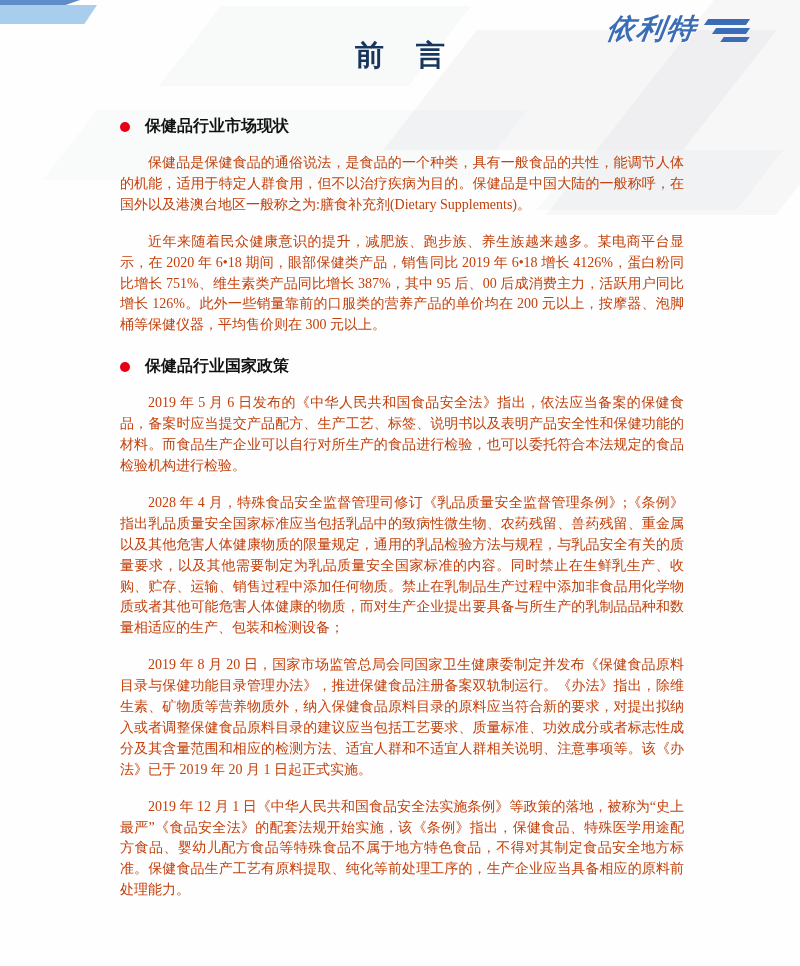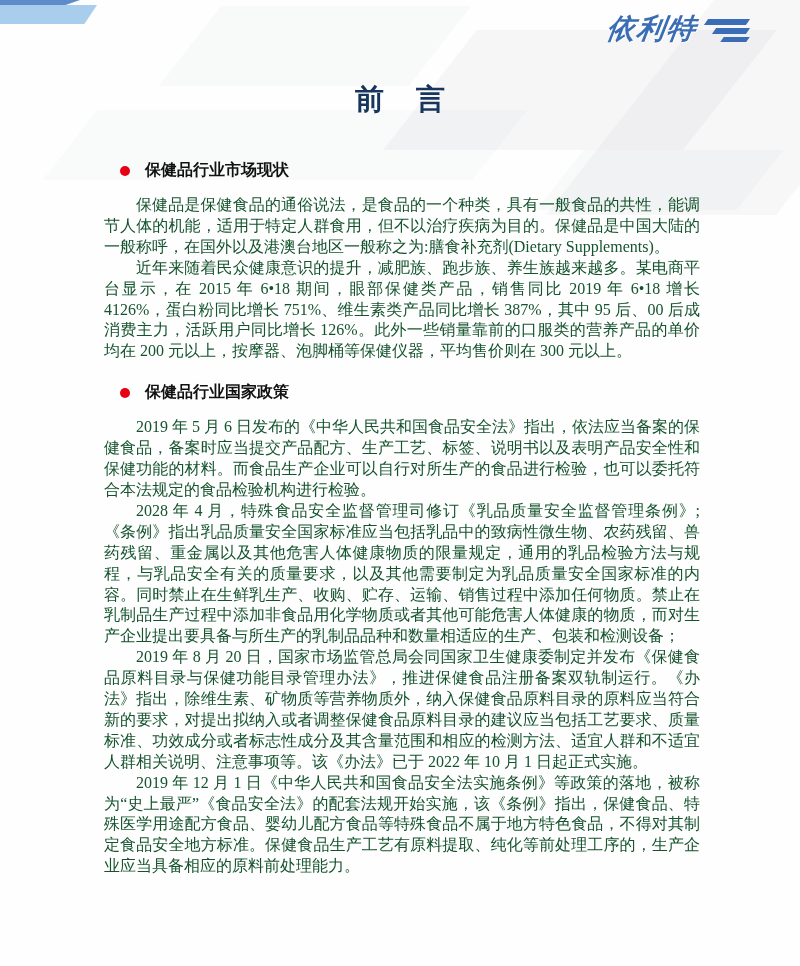--- a/index.html
+++ b/index.html
@@ -57,21 +57,21 @@
   .logo-stripes i {
     display: block; background: #3a6db5; transform: skewX(-35deg);
   }
   .logo-stripes i:nth-child(1) { width: 42px; height: 6px; }
   .logo-stripes i:nth-child(2) { width: 34px; height: 6px; }
   .logo-stripes i:nth-child(3) { width: 26px; height: 5px; }
 
   
   .title {
     position: relative;
-    margin: 0; padding-top: 80px;
+    margin: 0; padding-top: 36px;
     text-align: center;
     font-family: "Liberation Sans", "DejaVu Sans", sans-serif;
     font-size: 29px; font-weight: bold;
     color: #17365d;
     letter-spacing: 12px; text-indent: 12px;
   }
 
   
   .content { position: relative; margin-top: 40px; padding: 0 100px 0 104px; }
 
@@ -82,24 +82,24 @@
     margin: 0 0 14px 16px;
     font-family: "Liberation Sans", "DejaVu Sans", sans-serif;
     font-size: 16px; font-weight: bold; color: #111;
   }
   .bullet {
     width: 10px; height: 10px; border-radius: 50%;
     background: #e60012; flex: 0 0 auto;
   }
 
   .para {
-    margin: 0;
-    font-size: 16px;
+    margin: 16px;
+    font-size: 14px;
     line-height: 20.9px;
-    color: #14532d;
+    color: #c2410c;
     text-align: justify;
     text-indent: 2em;
   }
 </style>
 </head>
 <body>
 
 <div class="page">
 
   <div class="ribbon-dark"></div>
@@ -122,28 +122,28 @@
   <h1 class="title">前 言</h1>
 
   <div class="content">
 
     <section class="section">
       <div class="section-heading">
         <span class="bullet"></span>
         <span>保健品行业市场现状</span>
       </div>
       <p class="para">保健品是保健食品的通俗说法，是食品的一个种类，具有一般食品的共性，能调节人体的机能，适用于特定人群食用，但不以治疗疾病为目的。保健品是中国大陆的一般称呼，在国外以及港澳台地区一般称之为:膳食补充剂(Dietary Supplements)。</p>
-      <p class="para">近年来随着民众健康意识的提升，减肥族、跑步族、养生族越来越多。某电商平台显示，在 2015 年 6•18 期间，眼部保健类产品，销售同比 2019 年 6•18 增长 4126%，蛋白粉同比增长 751%、维生素类产品同比增长 387%，其中 95 后、00 后成消费主力，活跃用户同比增长 126%。此外一些销量靠前的口服类的营养产品的单价均在 200 元以上，按摩器、泡脚桶等保健仪器，平均售价则在 300 元以上。</p>
+      <p class="para">近年来随着民众健康意识的提升，减肥族、跑步族、养生族越来越多。某电商平台显示，在 2020 年 6•18 期间，眼部保健类产品，销售同比 2019 年 6•18 增长 4126%，蛋白粉同比增长 751%、维生素类产品同比增长 387%，其中 95 后、00 后成消费主力，活跃用户同比增长 126%。此外一些销量靠前的口服类的营养产品的单价均在 200 元以上，按摩器、泡脚桶等保健仪器，平均售价则在 300 元以上。</p>
     </section>
 
     <section class="section">
       <div class="section-heading">
         <span class="bullet"></span>
         <span>保健品行业国家政策</span>
       </div>
       <p class="para">2019 年 5 月 6 日发布的《中华人民共和国食品安全法》指出，依法应当备案的保健食品，备案时应当提交产品配方、生产工艺、标签、说明书以及表明产品安全性和保健功能的材料。而食品生产企业可以自行对所生产的食品进行检验，也可以委托符合本法规定的食品检验机构进行检验。</p>
       <p class="para">2028 年 4 月，特殊食品安全监督管理司修订《乳品质量安全监督管理条例》;《条例》指出乳品质量安全国家标准应当包括乳品中的致病性微生物、农药残留、兽药残留、重金属以及其他危害人体健康物质的限量规定，通用的乳品检验方法与规程，与乳品安全有关的质量要求，以及其他需要制定为乳品质量安全国家标准的内容。同时禁止在生鲜乳生产、收购、贮存、运输、销售过程中添加任何物质。禁止在乳制品生产过程中添加非食品用化学物质或者其他可能危害人体健康的物质，而对生产企业提出要具备与所生产的乳制品品种和数量相适应的生产、包装和检测设备；</p>
-      <p class="para">2019 年 8 月 20 日，国家市场监管总局会同国家卫生健康委制定并发布《保健食品原料目录与保健功能目录管理办法》，推进保健食品注册备案双轨制运行。《办法》指出，除维生素、矿物质等营养物质外，纳入保健食品原料目录的原料应当符合新的要求，对提出拟纳入或者调整保健食品原料目录的建议应当包括工艺要求、质量标准、功效成分或者标志性成分及其含量范围和相应的检测方法、适宜人群和不适宜人群相关说明、注意事项等。该《办法》已于 2022 年 10 月 1 日起正式实施。</p>
+      <p class="para">2019 年 8 月 20 日，国家市场监管总局会同国家卫生健康委制定并发布《保健食品原料目录与保健功能目录管理办法》，推进保健食品注册备案双轨制运行。《办法》指出，除维生素、矿物质等营养物质外，纳入保健食品原料目录的原料应当符合新的要求，对提出拟纳入或者调整保健食品原料目录的建议应当包括工艺要求、质量标准、功效成分或者标志性成分及其含量范围和相应的检测方法、适宜人群和不适宜人群相关说明、注意事项等。该《办法》已于 2019 年 20 月 1 日起正式实施。</p>
       <p class="para">2019 年 12 月 1 日《中华人民共和国食品安全法实施条例》等政策的落地，被称为“史上最严”《食品安全法》的配套法规开始实施，该《条例》指出，保健食品、特殊医学用途配方食品、婴幼儿配方食品等特殊食品不属于地方特色食品，不得对其制定食品安全地方标准。保健食品生产工艺有原料提取、纯化等前处理工序的，生产企业应当具备相应的原料前处理能力。</p>
     </section>
 
   </div>
 </div>
 
 </body></html>

